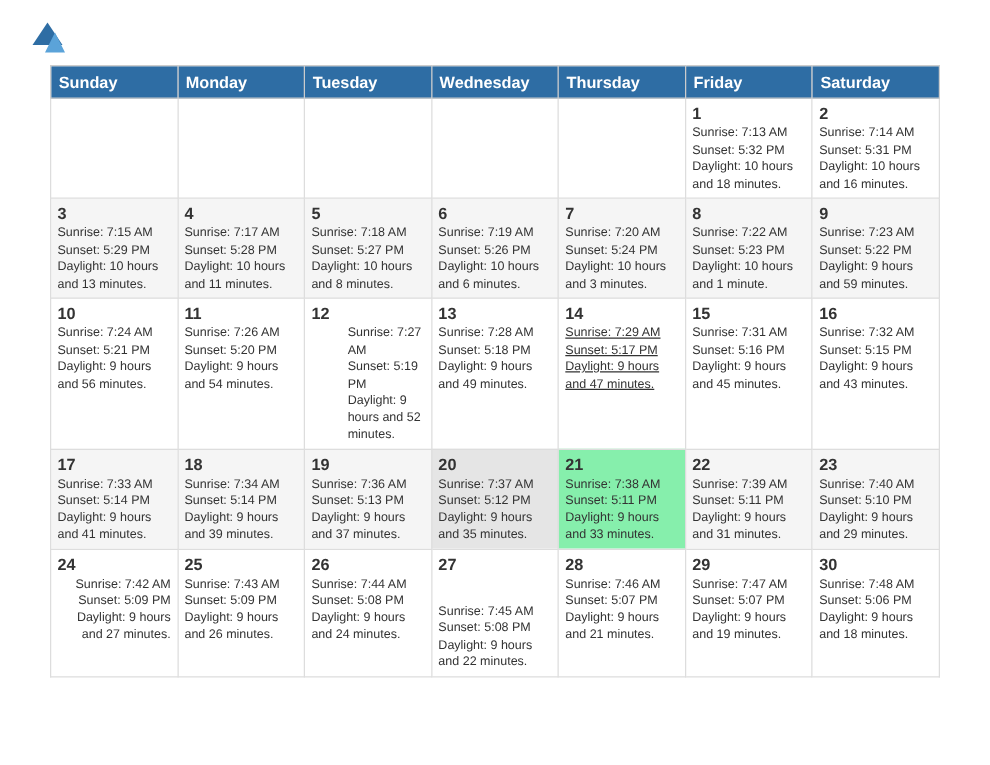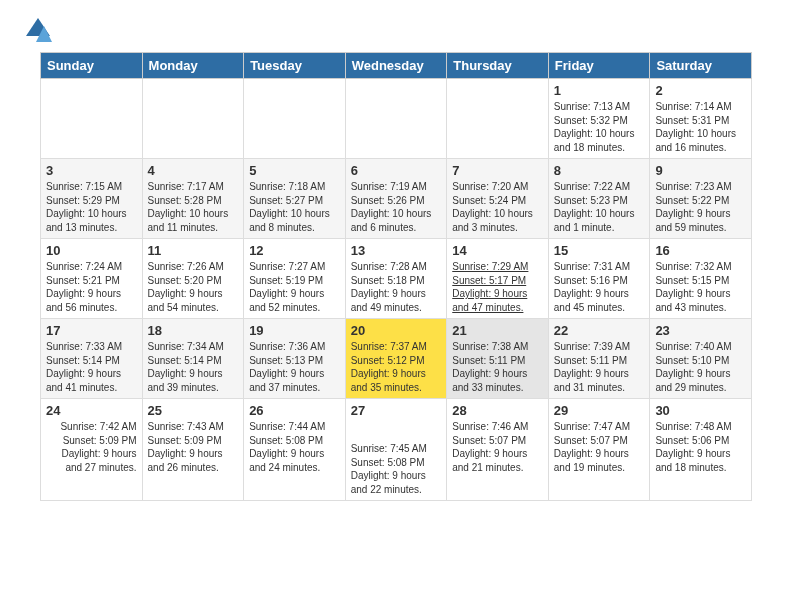--- a/index.html
+++ b/index.html
@@ -137,21 +137,21 @@
 Daylight: 9 hours and 56 minutes.</div>
           </td>
           <td>
             <span class="day-num">11</span>
             <div class="cell-content" style="white-space: pre-line;">Sunrise: 7:26 AM
 Sunset: 5:20 PM
 Daylight: 9 hours and 54 minutes.</div>
           </td>
           <td>
             <span class="day-num">12</span>
-            <div class="cell-content" style="white-space: pre-line;">Sunrise: 7:27 AM
+            <div class="cell-content" style="white-space: pre-line; margin-left: 29px;">Sunrise: 7:27 AM
 Sunset: 5:19 PM
 Daylight: 9 hours and 52 minutes.</div>
           </td>
           <td>
             <span class="day-num">13</span>
             <div class="cell-content" style="white-space: pre-line;">Sunrise: 7:28 AM
 Sunset: 5:18 PM
 Daylight: 9 hours and 49 minutes.</div>
           </td>
           <td>
@@ -185,27 +185,27 @@
             <div class="cell-content" style="white-space: pre-line;">Sunrise: 7:34 AM
 Sunset: 5:14 PM
 Daylight: 9 hours and 39 minutes.</div>
           </td>
           <td style="background: rgb(245, 245, 245); margin-top: 32px;">
             <span class="day-num">19</span>
             <div class="cell-content" style="white-space: pre-line;">Sunrise: 7:36 AM
 Sunset: 5:13 PM
 Daylight: 9 hours and 37 minutes.</div>
           </td>
-          <td style="background: #fde047;">
+          <td style="background: #e5e5e5;">
             <span class="day-num">20</span>
             <div class="cell-content" style="white-space: pre-line;">Sunrise: 7:37 AM
 Sunset: 5:12 PM
 Daylight: 9 hours and 35 minutes.</div>
           </td>
-          <td style="background: #e5e5e5;">
+          <td style="background: #86efac;">
             <span class="day-num">21</span>
             <div class="cell-content" style="white-space: pre-line;">Sunrise: 7:38 AM
 Sunset: 5:11 PM
 Daylight: 9 hours and 33 minutes.</div>
           </td>
           <td style="background: rgb(245, 245, 245);">
             <span class="day-num">22</span>
             <div class="cell-content" style="white-space: pre-line;">Sunrise: 7:39 AM
 Sunset: 5:11 PM
 Daylight: 9 hours and 31 minutes.</div>

